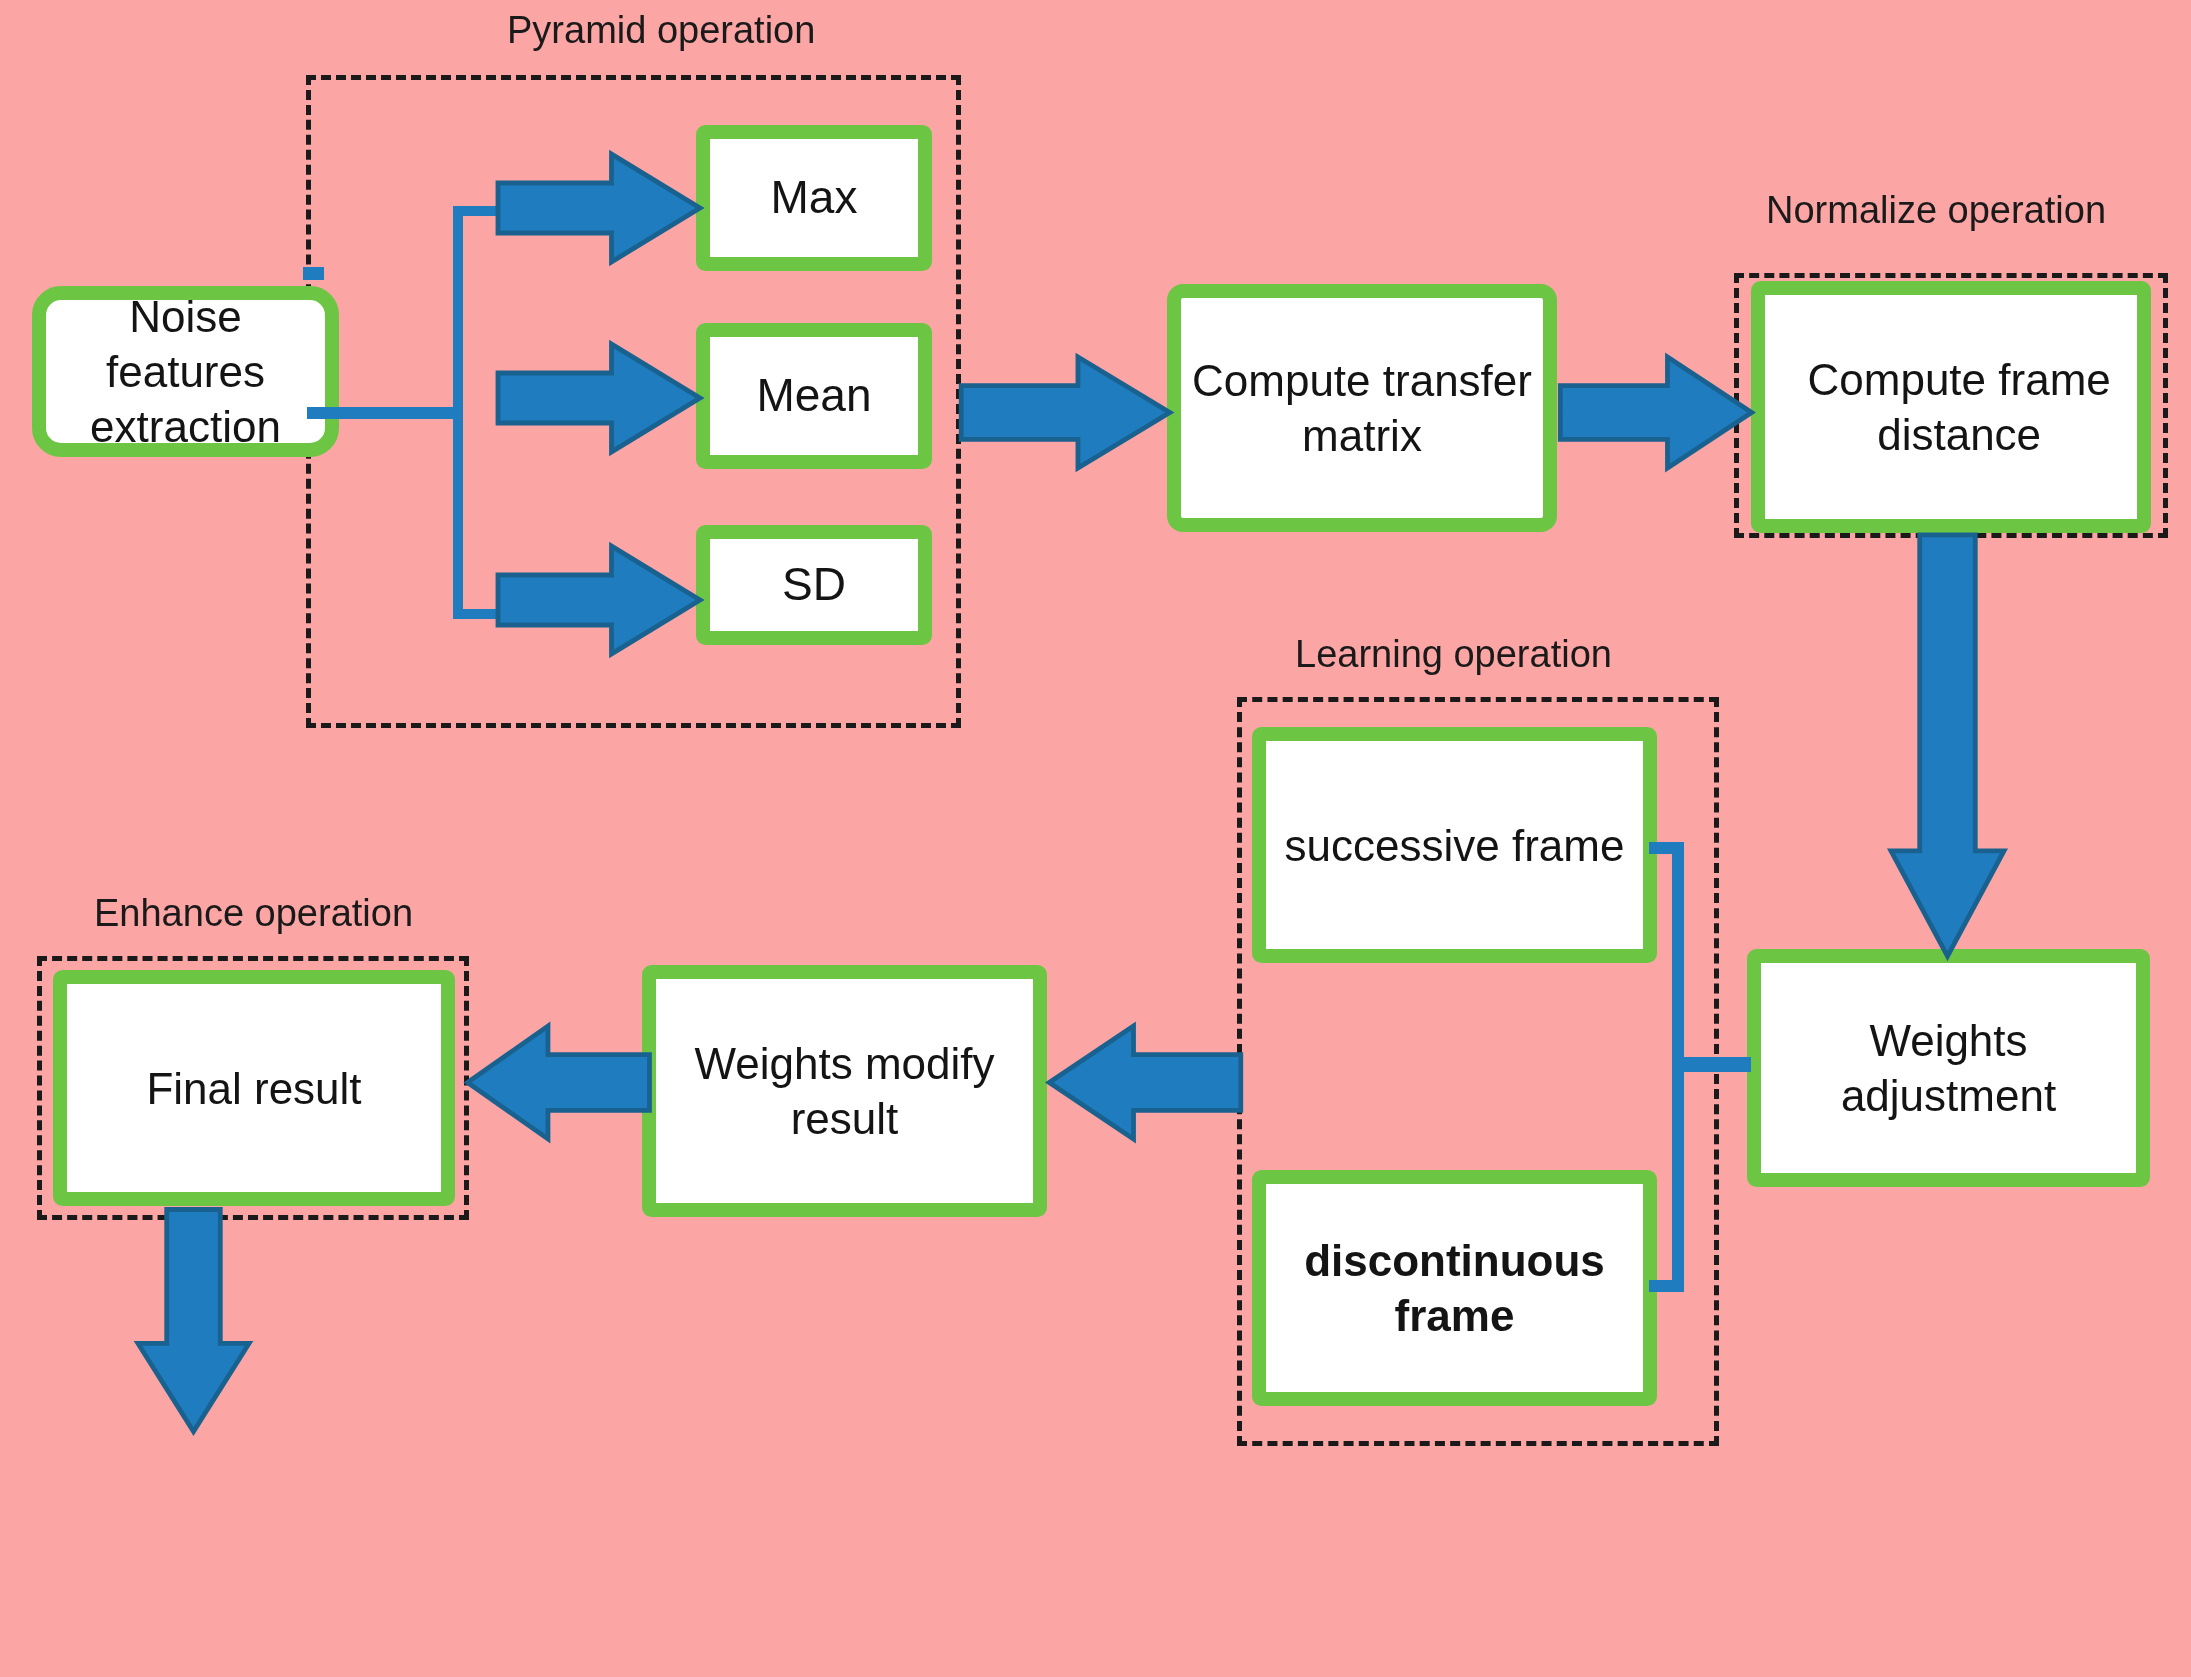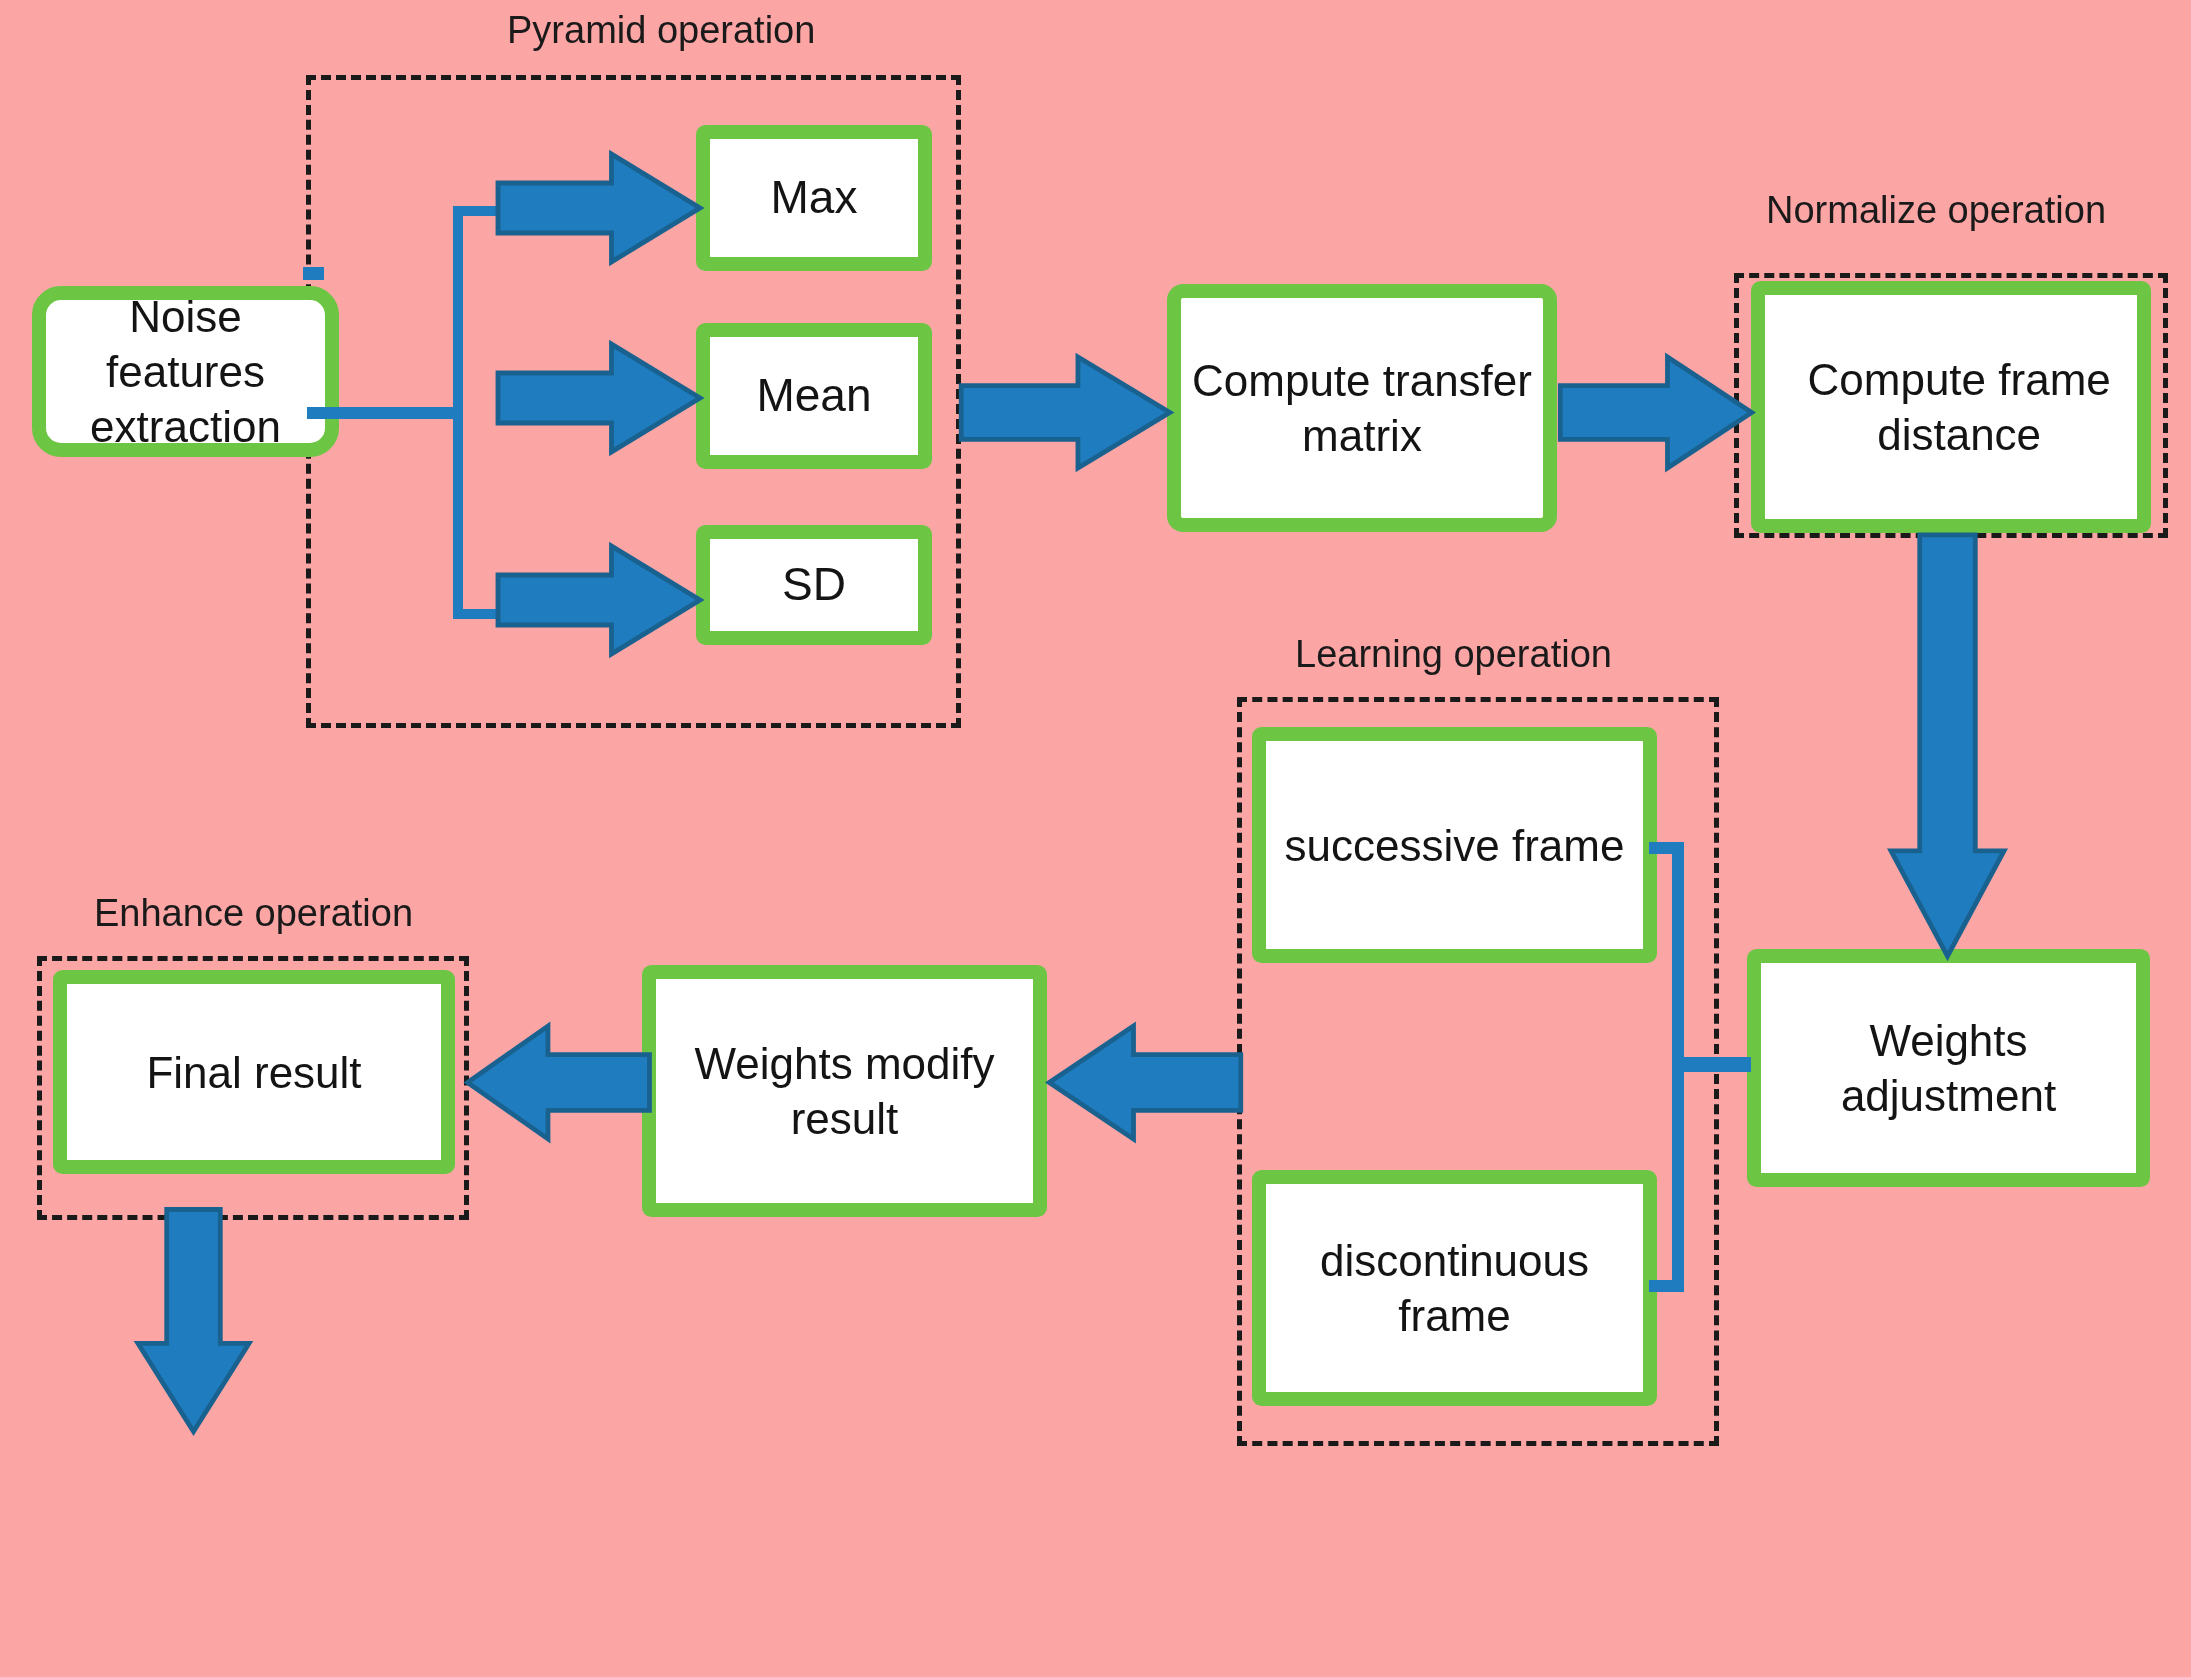--- a/index.html
+++ b/index.html
@@ -84,27 +84,27 @@
   <div class="node small" style="left:696px; top:323px; width:236px; height:146px;">Mean</div>
 
   <div class="node small" style="left:696px; top:525px; width:236px; height:120px;">SD</div>
 
   <div class="node" style="left:1167px; top:284px; width:390px; height:248px;border-radius:16px;">Compute transfer matrix</div>
 
   <div class="node" style="left:1751px; top:281px; width:400px; height:252px;padding-left:24px;">Compute frame distance</div>
 
   <div class="node" style="left:1252px; top:727px; width:405px; height:236px;">successive frame</div>
 
-  <div class="node" style="left:1252px; top:1170px; width:405px; height:236px;">discontinuous frame</div>
+  <div class="node" style="left:1252px; top:1170px; width:405px; height:236px;font-weight:bold;">discontinuous frame</div>
 
   <div class="node" style="left:1747px; top:949px; width:403px; height:238px;">Weights adjustment</div>
 
   <div class="node" style="left:642px; top:965px; width:405px; height:252px;">Weights modify result</div>
 
-  <div class="node" style="left:53px; top:970px; width:402px; height:204px;">Final result</div>
+  <div class="node" style="left:53px; top:970px; width:402px; height:236px;">Final result</div>
 
 
   <div class="conn" style="left:303px; top:267px; width:21px; height:13.4px;"></div>
   <div class="conn" style="left:453px; top:206px; width:9.6px; height:413px;"></div>
   <div class="conn" style="left:453px; top:206px; width:56px; height:9.6px;"></div>
   <div class="conn" style="left:307px; top:407px; width:154px; height:11.5px;"></div>
   <div class="conn" style="left:453px; top:609px; width:56px; height:9.6px;"></div>
 
   <svg class="arrow-svg" style="left:498px; top:154px;" width="202" height="108" viewBox="0 0 210 112">
     <polygon points="0,30 118,30 118,0 210,56 118,112 118,82 0,82" fill="#1F7CBE" stroke="#19628F" stroke-width="5"></polygon>

